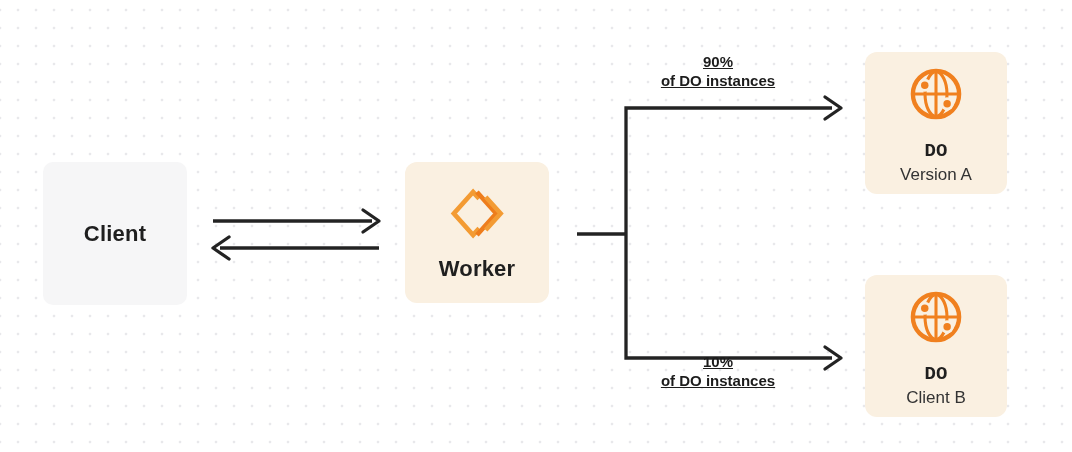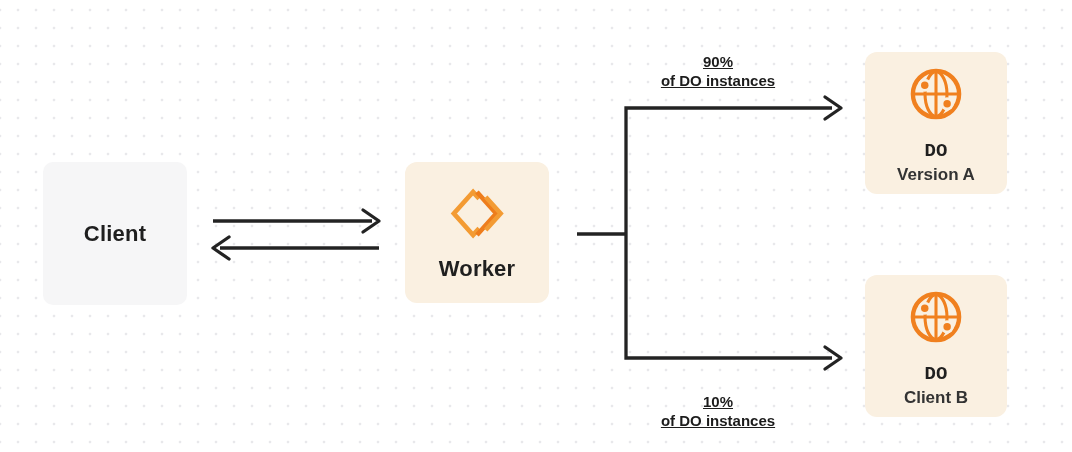--- a/index.html
+++ b/index.html
@@ -20,27 +20,27 @@
   }
   .node-gray{background:#f6f6f7;border-radius:10px;}
   .node-cream{background:#faf0e1;border-radius:12px;}
   #client-box{left:43px;top:162px;width:144px;height:143px;}
   #worker-box{left:405px;top:162px;width:144px;height:141px;justify-content:flex-start;padding-top:24px;}
   #do-a-box{left:865px;top:52px;width:142px;height:142px;justify-content:flex-start;padding-top:13px;}
   #do-b-box{left:865px;top:275px;width:142px;height:142px;justify-content:flex-start;padding-top:13px;}
   .node-label{font-size:22px;font-weight:700;color:#1f1f1f;letter-spacing:.2px;}
   #worker-box .node-label{margin-top:15px;}
   .do-title{font-size:19px;font-weight:700;color:#1f1f1f;margin-top:17px;font-family:Liberation Mono, monospace;}
-  .do-subtitle{font-size:17px;font-weight:700;color:#333333;margin-top:3px;}
+  .do-subtitle{font-size:17px;font-weight:400;color:#333333;margin-top:3px;}
   .pct-label{
     position:absolute;left:608px;width:220px;
     text-align:center;font-size:15px;font-weight:700;color:#1c1c1c;line-height:19px;text-decoration:underline;
   }
   #pct-top{top:52px;}
-  #pct-bottom{top:392px;}
+  #pct-bottom{top:352px;}
   .conn{position:absolute;left:0;top:0;pointer-events:none;}
   .icon-wrap{line-height:0;}
 </style>
 </head>
 <body>
 
 <div id="canvas">
 
   <svg class="conn" width="1072" height="452" viewBox="0 0 1072 452">
     <g stroke="#232323" stroke-width="3.3" fill="none">

